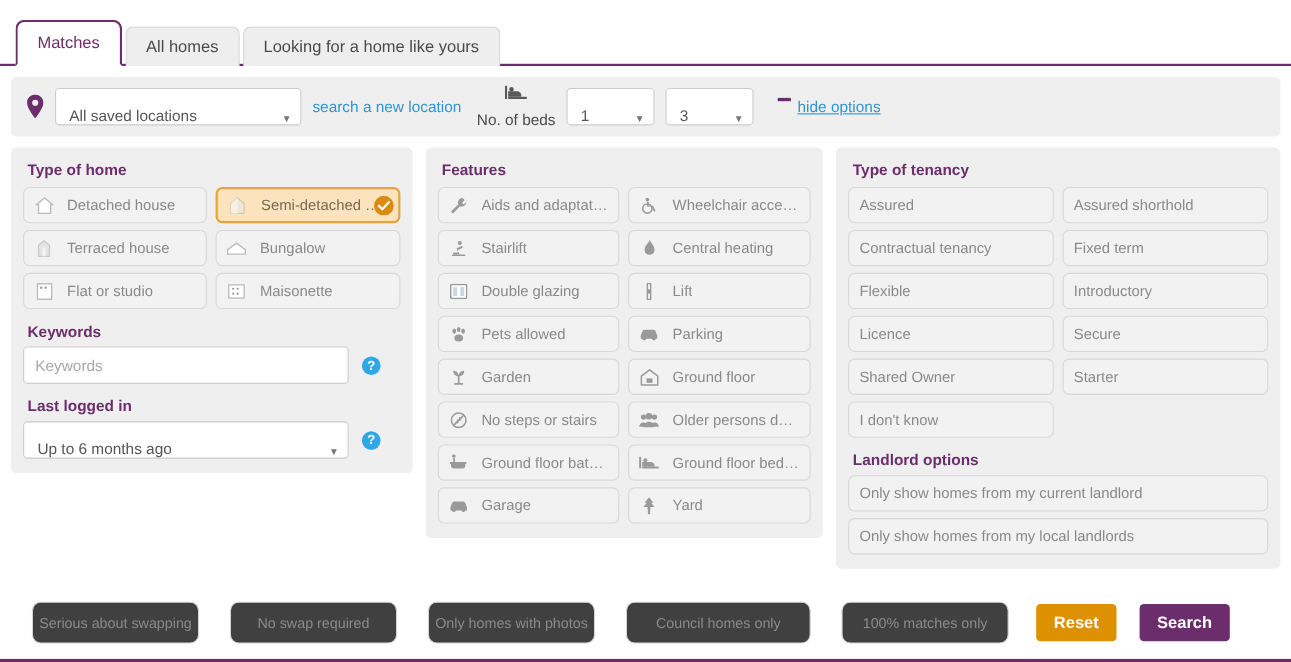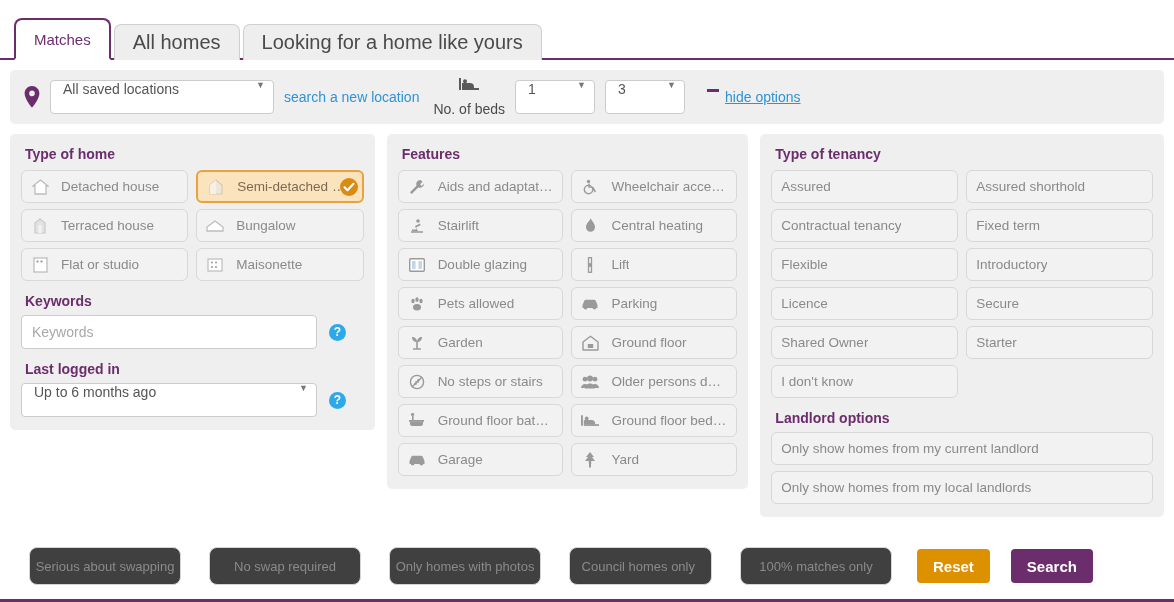--- a/index.html
+++ b/index.html
@@ -26,21 +26,21 @@
   .tabbar-rule {
     position: absolute;
     left: 0; right: 0; bottom: 0;
     height: 2px;
     background: #6b2d6b;
   }
   .tab {
     height: 36px;
     padding: 0 18px;
     display: flex; align-items: center;
-    font-size: 20px;
+    font-size: 15px;
     color: #4a4a4a;
     background: #eeeeee;
     border: 1px solid #cfcfcf;
     border-bottom: none;
     border-radius: 7px 7px 0 0;
     margin-right: 3px;
     position: relative;
     z-index: 1;
     white-space: nowrap;
     cursor: pointer;
@@ -70,21 +70,21 @@
   .pin-icon { width: 16px; height: 22px; position: relative; flex: 0 0 auto; }
   .pin-icon svg { display: block; }
   .sel {
     height: 34px;
     background: #fff;
     border: 1px solid #cccccc;
     border-radius: 4px;
     font-size: 14px;
     color: #555;
     display: flex;
-    align-items: flex-start;
+    align-items: flex-end;
     padding: 0 8px 0 12px;
     position: relative;
     cursor: pointer;
   }
   .sel .caret {
     margin-left: auto;
     padding-left: 14px;
     color: #777;
     font-size: 9px;
     line-height: 1;
@@ -242,21 +242,21 @@
     font-size: 13px;
     color: #8a8a8a;
     padding: 0 16px;
     cursor: pointer;
     white-space: nowrap;
     margin-left: 13px;
   }
   .fc1 { width: 152px; }
   .fc2 { width: 152px; }
   .fc3 { width: 152px; }
-  .fc4 { width: 143px; justify-content: flex-end; }
+  .fc4 { width: 168px; }
   .fc5 { width: 152px; }
   .btn {
     height: 34px;
     border: none;
     border-radius: 4px;
     color: #fff;
     font-size: 15px;
     font-weight: bold;
     padding: 0 16px;
     cursor: pointer;

